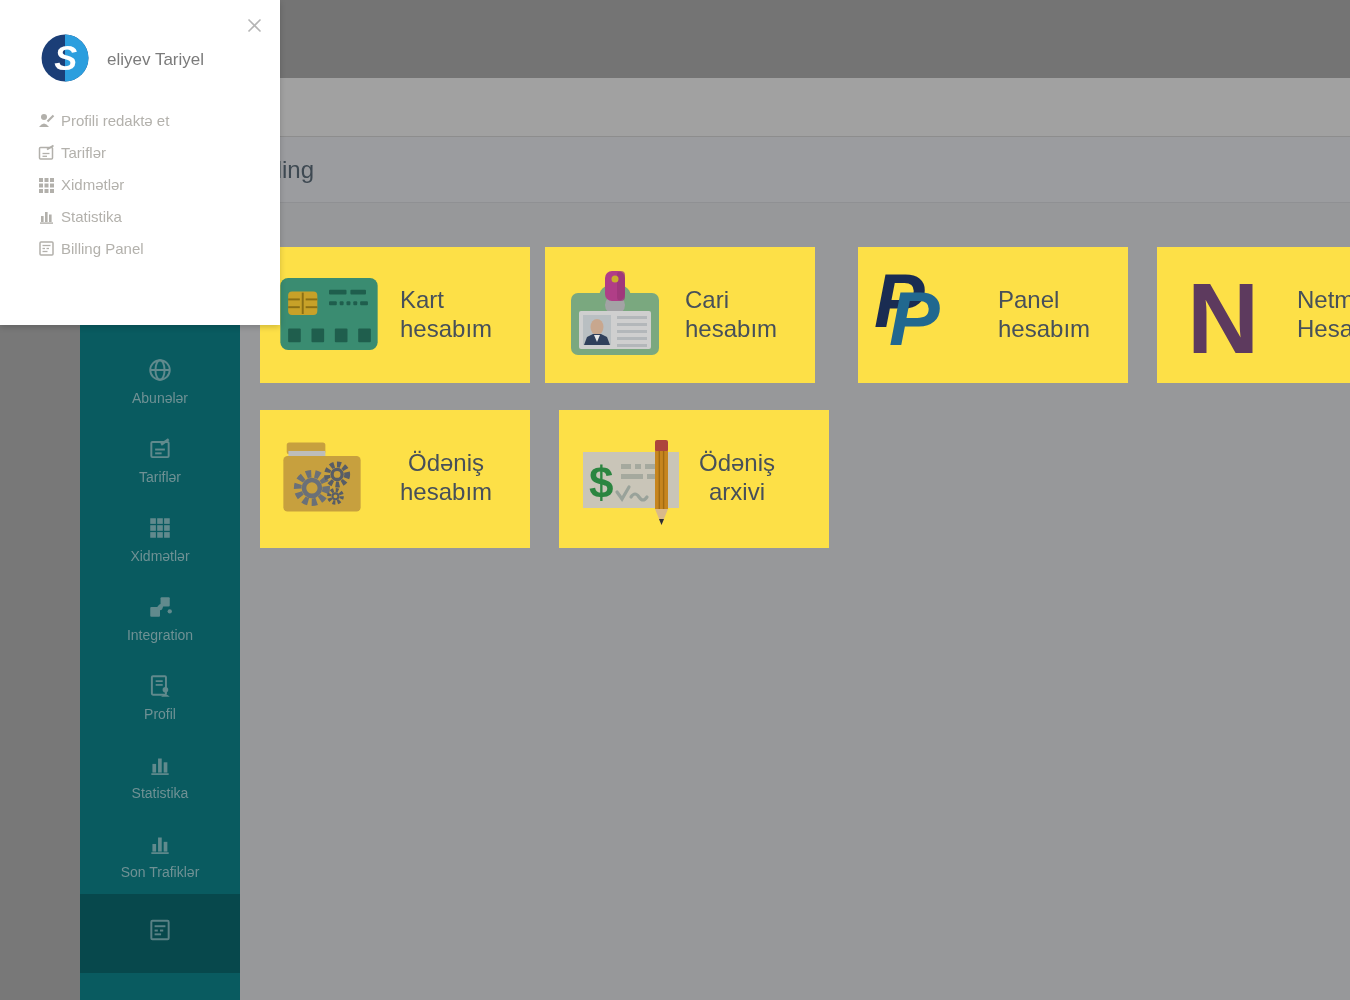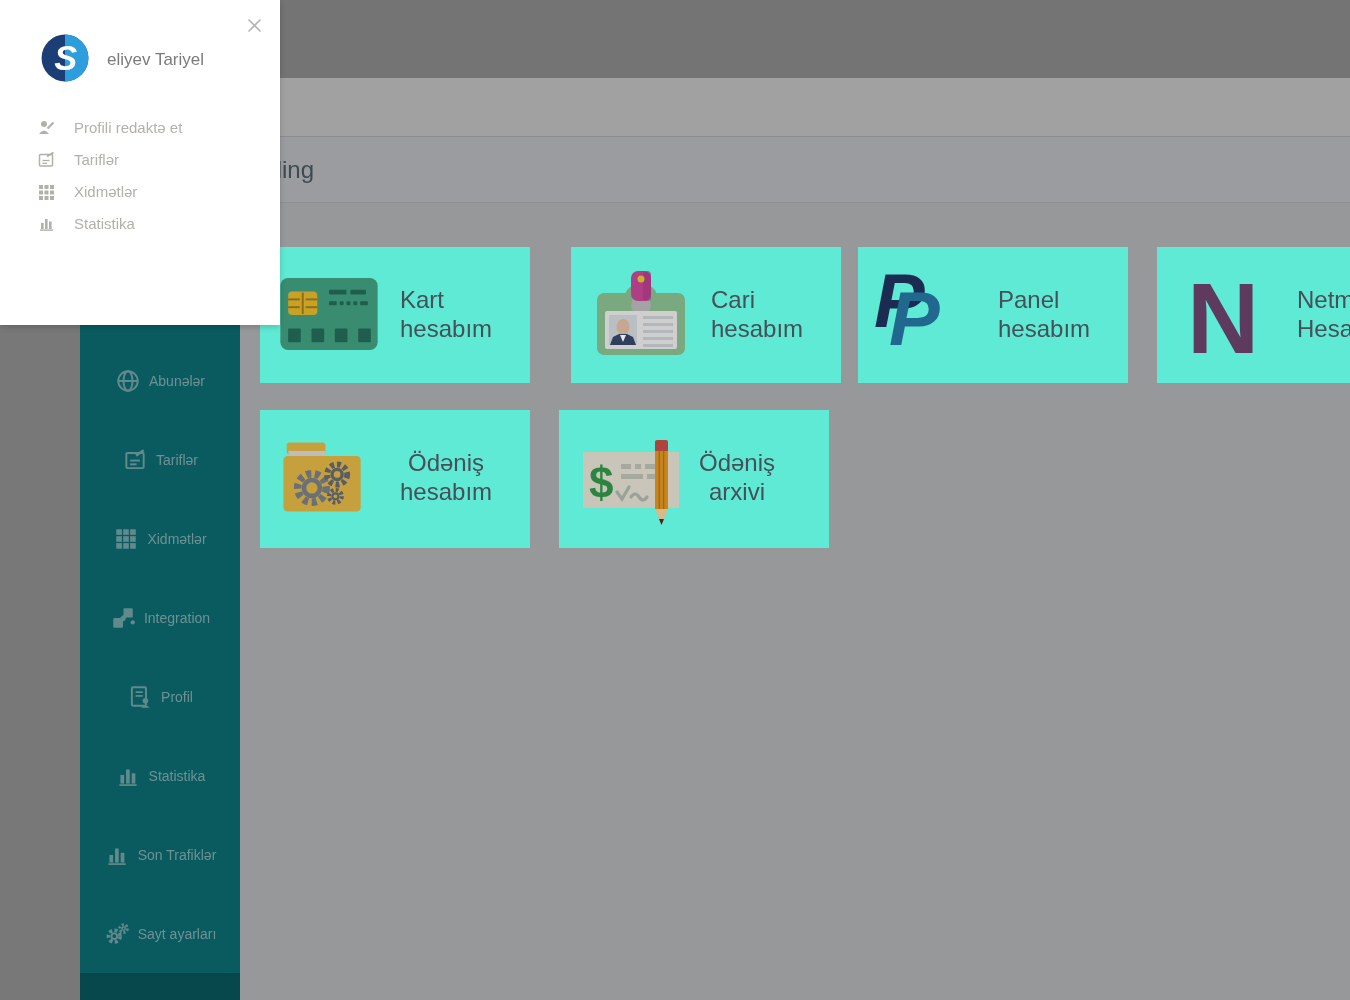--- a/index.html
+++ b/index.html
@@ -18,39 +18,39 @@
   .user-menu{position:absolute;right:16px;top:92px;height:36px;display:flex;align-items:center;gap:12px;cursor:pointer;}
   .user-name{font-size:15px;color:#454545;}
   .logo-sm{width:37px;height:37px;display:block;}
   .title-bar{position:absolute;left:240px;top:137px;width:1110px;height:66px;background:#9b9c9f;border-bottom:1px solid #8f9093;box-sizing:border-box;}
   .page-title{position:absolute;left:10px;top:19px;font-size:24px;color:#3e4952;}
   .content{position:absolute;left:240px;top:203px;width:1110px;height:797px;background:#97989a;}
 
   
   .sidebar{position:absolute;left:80px;top:137px;width:160px;height:863px;background:#095b60;}
   .sidebar-menu{position:absolute;left:0;top:204px;width:160px;}
-  .sb-item{height:79px;display:flex;flex-direction:row;align-items:center;justify-content:center;gap:8px;cursor:pointer;}
+  .sb-item{height:79px;display:flex;flex-direction:column;align-items:center;justify-content:center;gap:8px;cursor:pointer;}
   .sb-item.active{background:#07484c;}
   .sb-icon{width:26px;height:26px;display:block;}
   .sb-label{font-size:14px;color:#6f9194;line-height:14px;white-space:nowrap;}
 
   
-  .card{position:absolute;width:270px;background:#5eead4;cursor:pointer;}
+  .card{position:absolute;width:270px;background:#fde047;cursor:pointer;}
   .card.r1{top:44px;height:136px;}
   .card.r2{top:207px;height:138px;text-align:center;}
   .card-icon{position:absolute;display:block;}
   .card-title{position:absolute;left:140px;top:38px;font-size:24px;line-height:29px;color:#47505a;}
 
   
   .popup{position:absolute;left:0;top:0;width:280px;height:325px;background:#ffffff;z-index:10;box-shadow:0 2px 6px rgba(0,0,0,0.18);}
   .popup-close{position:absolute;right:18px;top:18px;width:15px;height:15px;cursor:pointer;}
   .popup-logo{position:absolute;left:40px;top:33px;width:50px;height:50px;display:block;}
   .popup-name{position:absolute;left:107px;top:50px;font-size:17px;color:#7b7b7b;}
   .popup-menu{position:absolute;left:38px;top:104px;right:10px;}
-  .pm-item{height:32px;display:flex;align-items:flex-end;gap:19px;cursor:pointer;}
+  .pm-item{height:32px;display:flex;align-items:center;gap:6px;cursor:pointer;}
   .pm-icon{width:17px;height:17px;display:block;flex:0 0 17px;}
   .pm-label{font-size:15px;color:#b3b1ac;white-space:nowrap;}
   svg{display:block;}
 </style>
 </head>
 <body>
 
 <div class="left-strip"></div>
 <div class="top-bar"></div>
 
@@ -176,31 +176,20 @@
         <svg width="26" height="26" viewBox="0 0 24 24" fill="#618a8d">
           <rect x="5" y="12" width="3.4" height="7"></rect>
             <rect x="10.2" y="6" width="3.4" height="13"></rect>
             <rect x="15.4" y="10" width="3.4" height="9"></rect>
           <rect x="4" y="19.6" width="16" height="1.6"></rect>
         </svg>
       </span>
       <span class="sb-label">Son Trafiklər</span>
     </div>
 
-    <div class="sb-item">
-      <span class="sb-icon">
-        <svg width="26" height="26" viewBox="0 0 24 24" fill="none" stroke="#618a8d">
-          <circle cx="9.5" cy="14" r="5.4" stroke-width="3.4" stroke-dasharray="2.8 2.2"></circle>
-          <circle cx="9.5" cy="14" r="2.6" stroke-width="1.8"></circle>
-          <circle cx="18" cy="7" r="3.6" stroke-width="2.6" stroke-dasharray="2 1.7"></circle>
-          <circle cx="18" cy="7" r="1.5" stroke-width="1.4"></circle>
-        </svg>
-      </span>
-      <span class="sb-label">Sayt ayarları</span>
-    </div>
 
     <div class="sb-item active">
       <span class="sb-icon">
         <svg width="26" height="26" viewBox="0 0 24 24" fill="none" stroke="#5a8185" stroke-width="1.8">
           <rect x="4" y="3.5" width="16" height="17" rx="1"></rect>
           <line x1="7" y1="8.5" x2="17" y2="8.5"></line>
           <line x1="7" y1="12.5" x2="10" y2="12.5"></line>
             <line x1="12" y1="12.5" x2="15" y2="12.5"></line>
           <line x1="7" y1="16" x2="13" y2="16"></line>
         </svg>
@@ -239,21 +228,21 @@
             <rect x="80" y="52" width="13" height="14" rx="1"></rect>
         </g>
       </svg>
     </span>
     <div class="card-title">
       <div>Kart</div>
         <div>hesabım</div>
     </div>
   </div>
 
-  <div class="card r1" style="left:331px;">
+  <div class="card r1" style="left:305px;">
     <span class="card-icon" style="left:24px;top:24px;">
       <svg width="92" height="86" viewBox="0 0 92 86">
         <rect x="30" y="14" width="32" height="26" rx="12" fill="#7aa87f"></rect>
         <rect x="2" y="22" width="88" height="62" rx="7" fill="#7aa87f"></rect>
         <circle cx="46" cy="34" r="10" fill="#a3a3a5"></circle>
         <rect x="36" y="0" width="20" height="30" rx="7" fill="#b03e87"></rect>
         <rect x="48" y="0" width="8" height="30" rx="4" fill="#9a3676" opacity="0.7"></rect>
         <circle cx="46" cy="8" r="3.5" fill="#c9b12c"></circle>
         <rect x="10" y="40" width="72" height="38" rx="2" fill="#cfcfcf"></rect>
         <rect x="14" y="44" width="28" height="30" fill="#b9bfc2"></rect>
@@ -417,16 +406,28 @@
         <svg width="17" height="17" viewBox="0 0 17 17" fill="#b2b0ab">
           <rect x="3" y="8" width="2.6" height="6"></rect>
             <rect x="7" y="4" width="2.6" height="10"></rect>
             <rect x="11" y="6.5" width="2.6" height="7.5"></rect>
           <rect x="2" y="14.4" width="13" height="1.4"></rect>
         </svg>
       </span>
       <span class="pm-label">Statistika</span>
     </div>
 
+    <div class="pm-item">
+      <span class="pm-icon">
+        <svg width="17" height="17" viewBox="0 0 17 17" fill="none" stroke="#b2b0ab">
+          <rect x="2" y="2" width="13" height="13" rx="1" stroke-width="1.5"></rect>
+          <line x1="4.5" y1="5.5" x2="12.5" y2="5.5" stroke-width="1.3"></line>
+          <line x1="4.5" y1="8.5" x2="7" y2="8.5" stroke-width="1.3"></line>
+            <line x1="8.5" y1="8.5" x2="11" y2="8.5" stroke-width="1.3"></line>
+          <line x1="4.5" y1="11.5" x2="9.5" y2="11.5" stroke-width="1.3"></line>
+        </svg>
+      </span>
+      <span class="pm-label">Billing Panel</span>
+    </div>
 
 
   </div>
 </div>
 
 </body></html>

